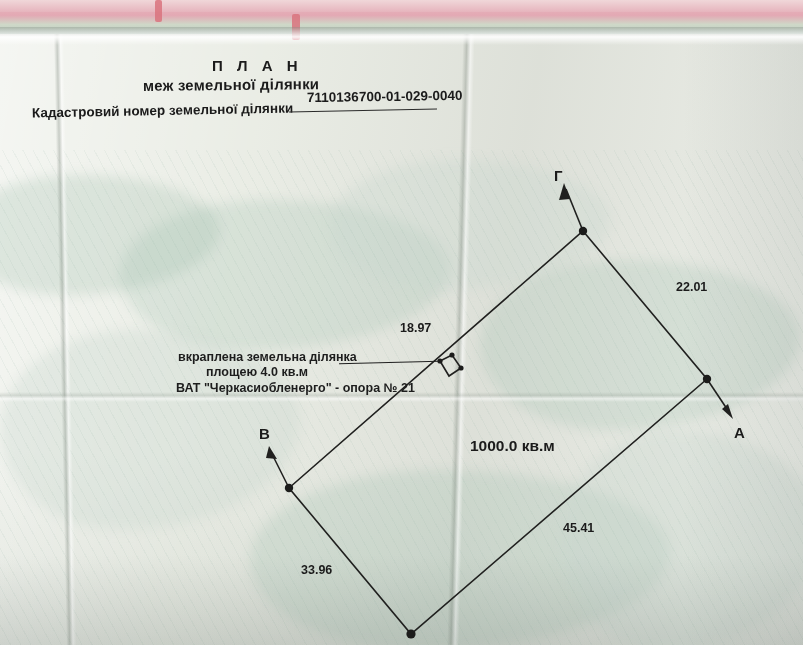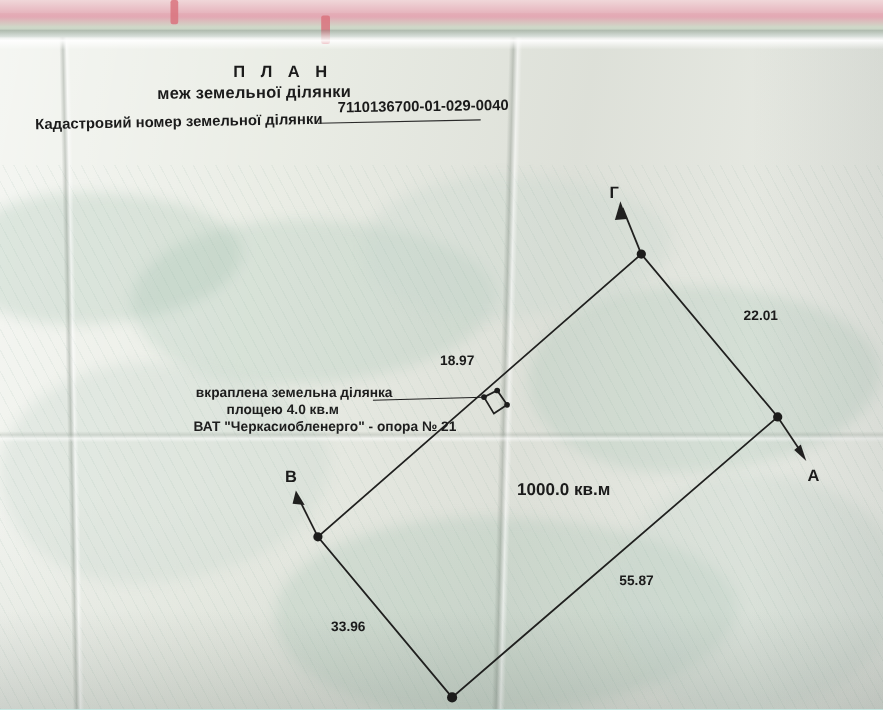--- a/index.html
+++ b/index.html
@@ -242,21 +242,21 @@
     </g>
   </svg>
 
   <div class="note" id="note-l1">вкраплена земельна ділянка</div>
   <div class="note" id="note-l2">площею 4.0 кв.м</div>
   <div class="note" id="note-l3">ВАТ "Черкасиобленерго" - опора № 21</div>
   <div id="leader-line"></div>
 
   <div class="dim" id="dim-4584">18.97</div>
   <div class="dim" id="dim-2201">22.01</div>
-  <div class="dim" id="dim-4541">55.87</div>
+  <div class="dim" id="dim-4541">45.41</div>
   <div class="dim" id="dim-2200">33.96</div>
 
   <div class="vertex-label" id="label-g">Г</div>
   <div class="vertex-label" id="label-a">А</div>
   <div class="vertex-label" id="label-b">В</div>
 
   <div class="area-label" id="area-value">1000.0 кв.м</div>
 
 </div>
 

